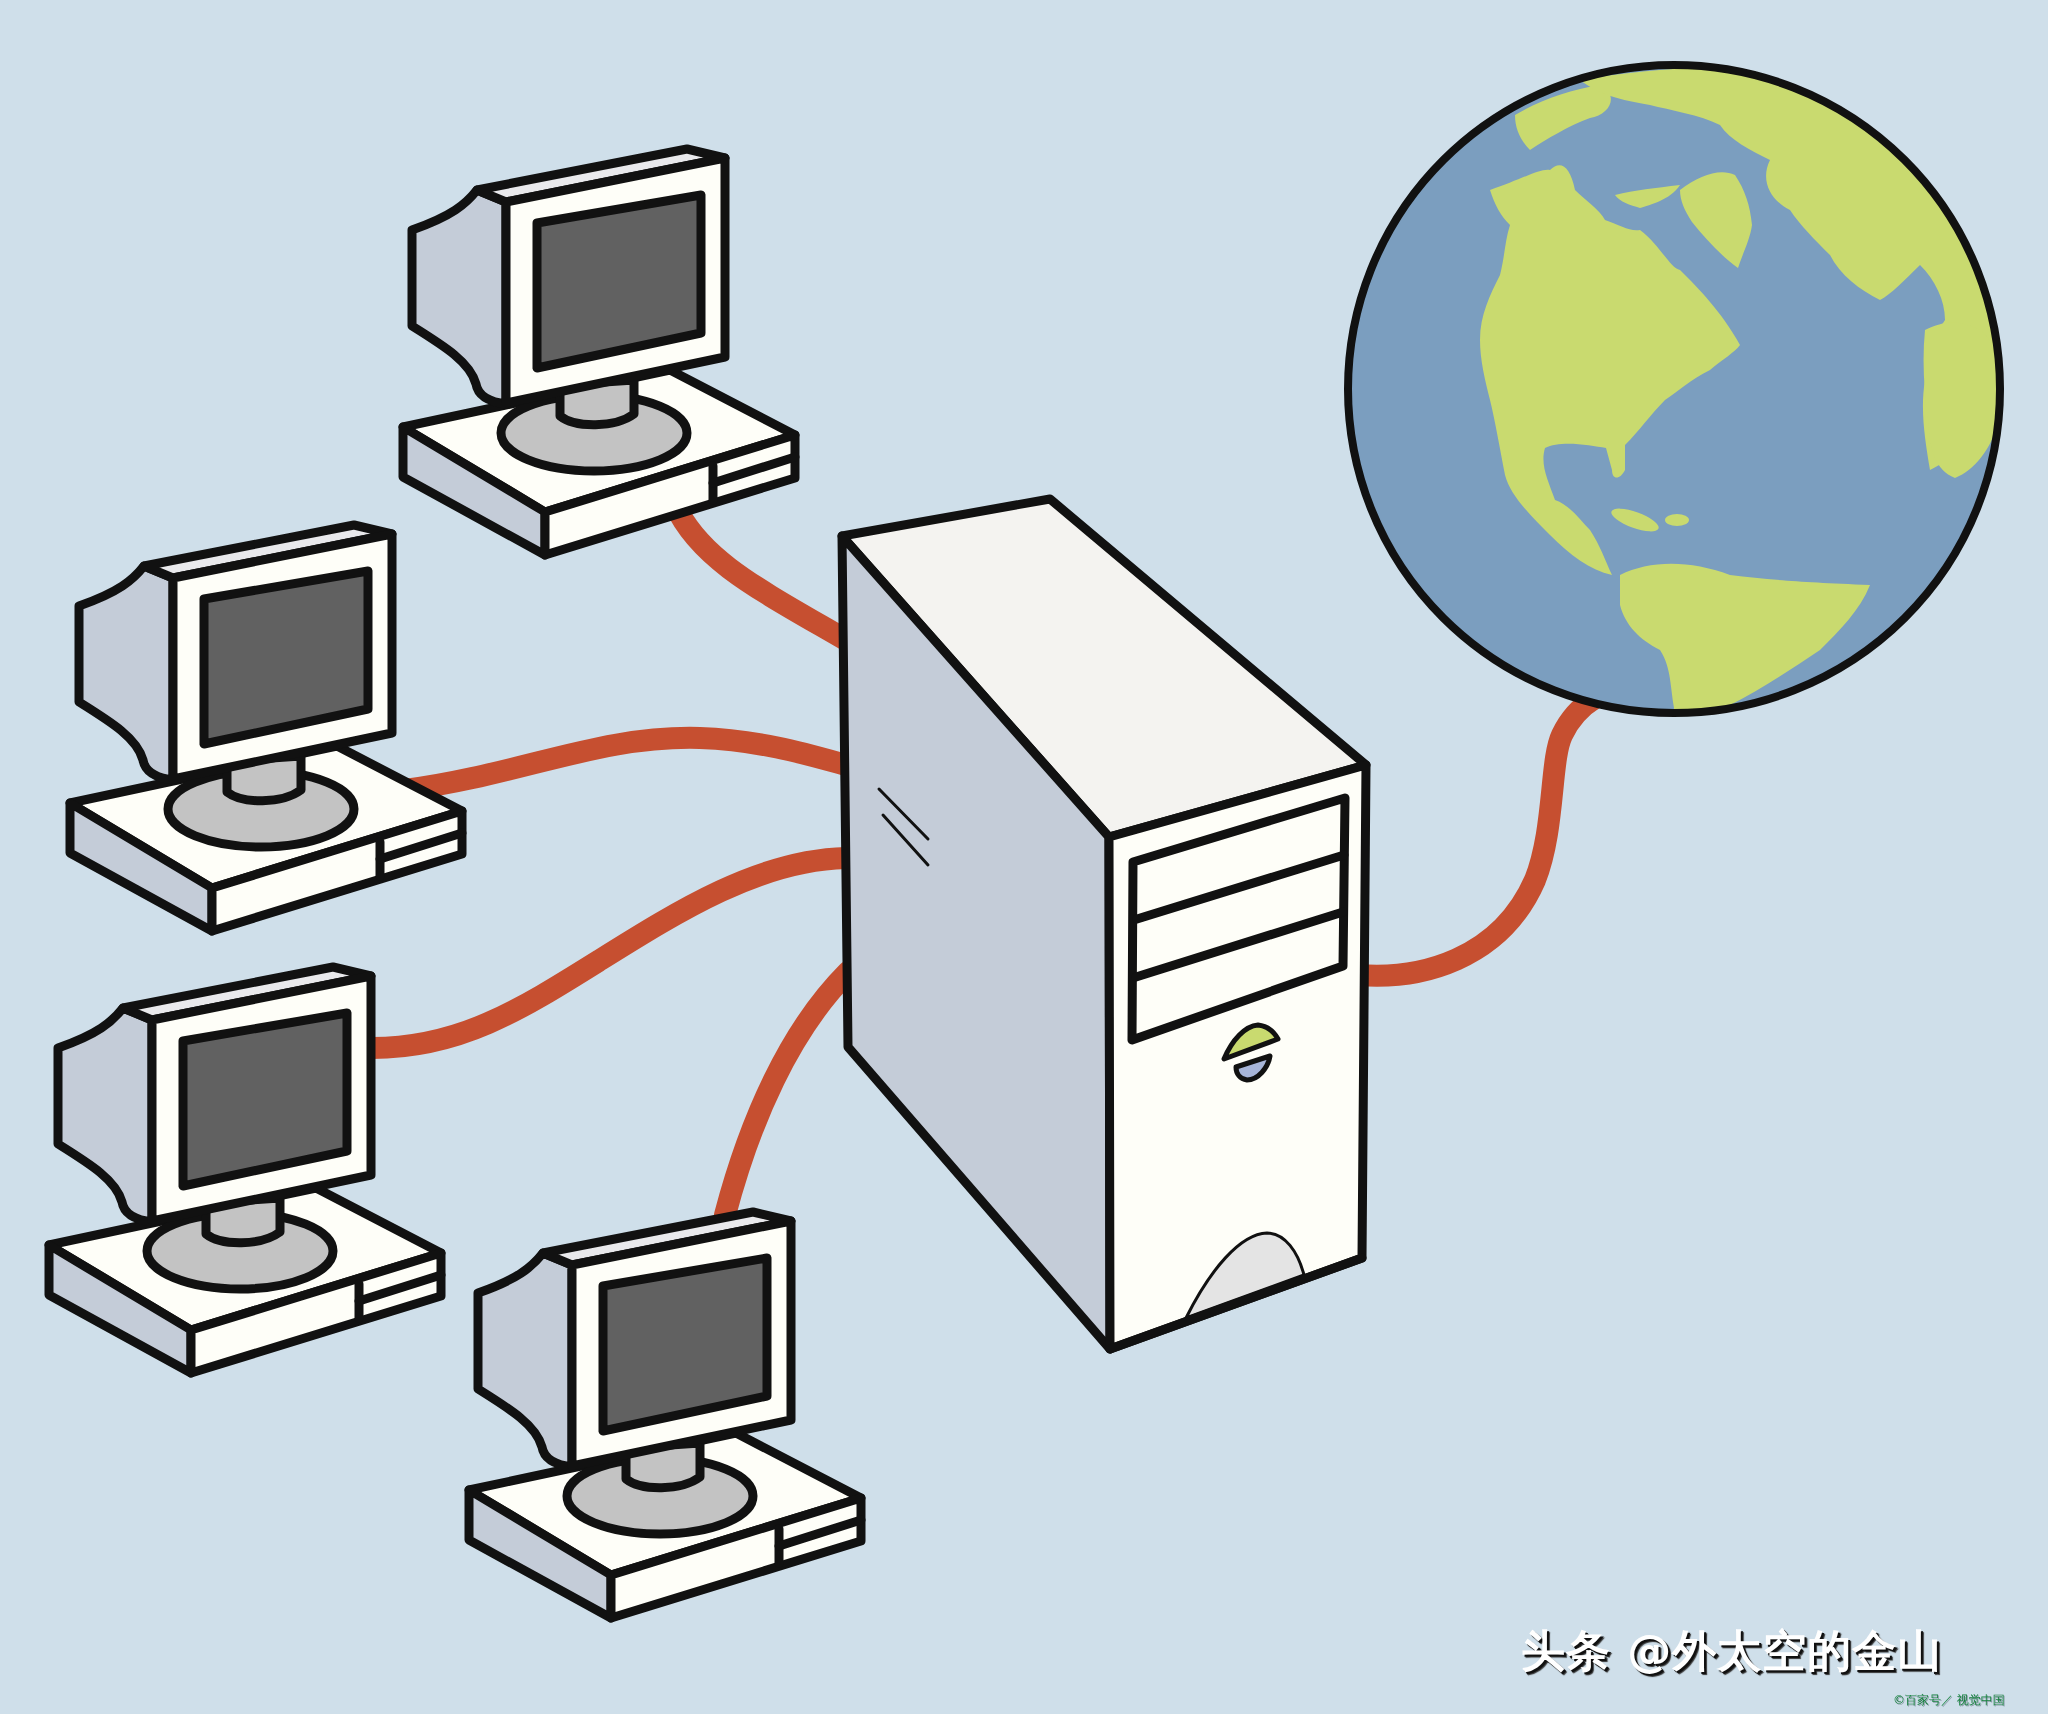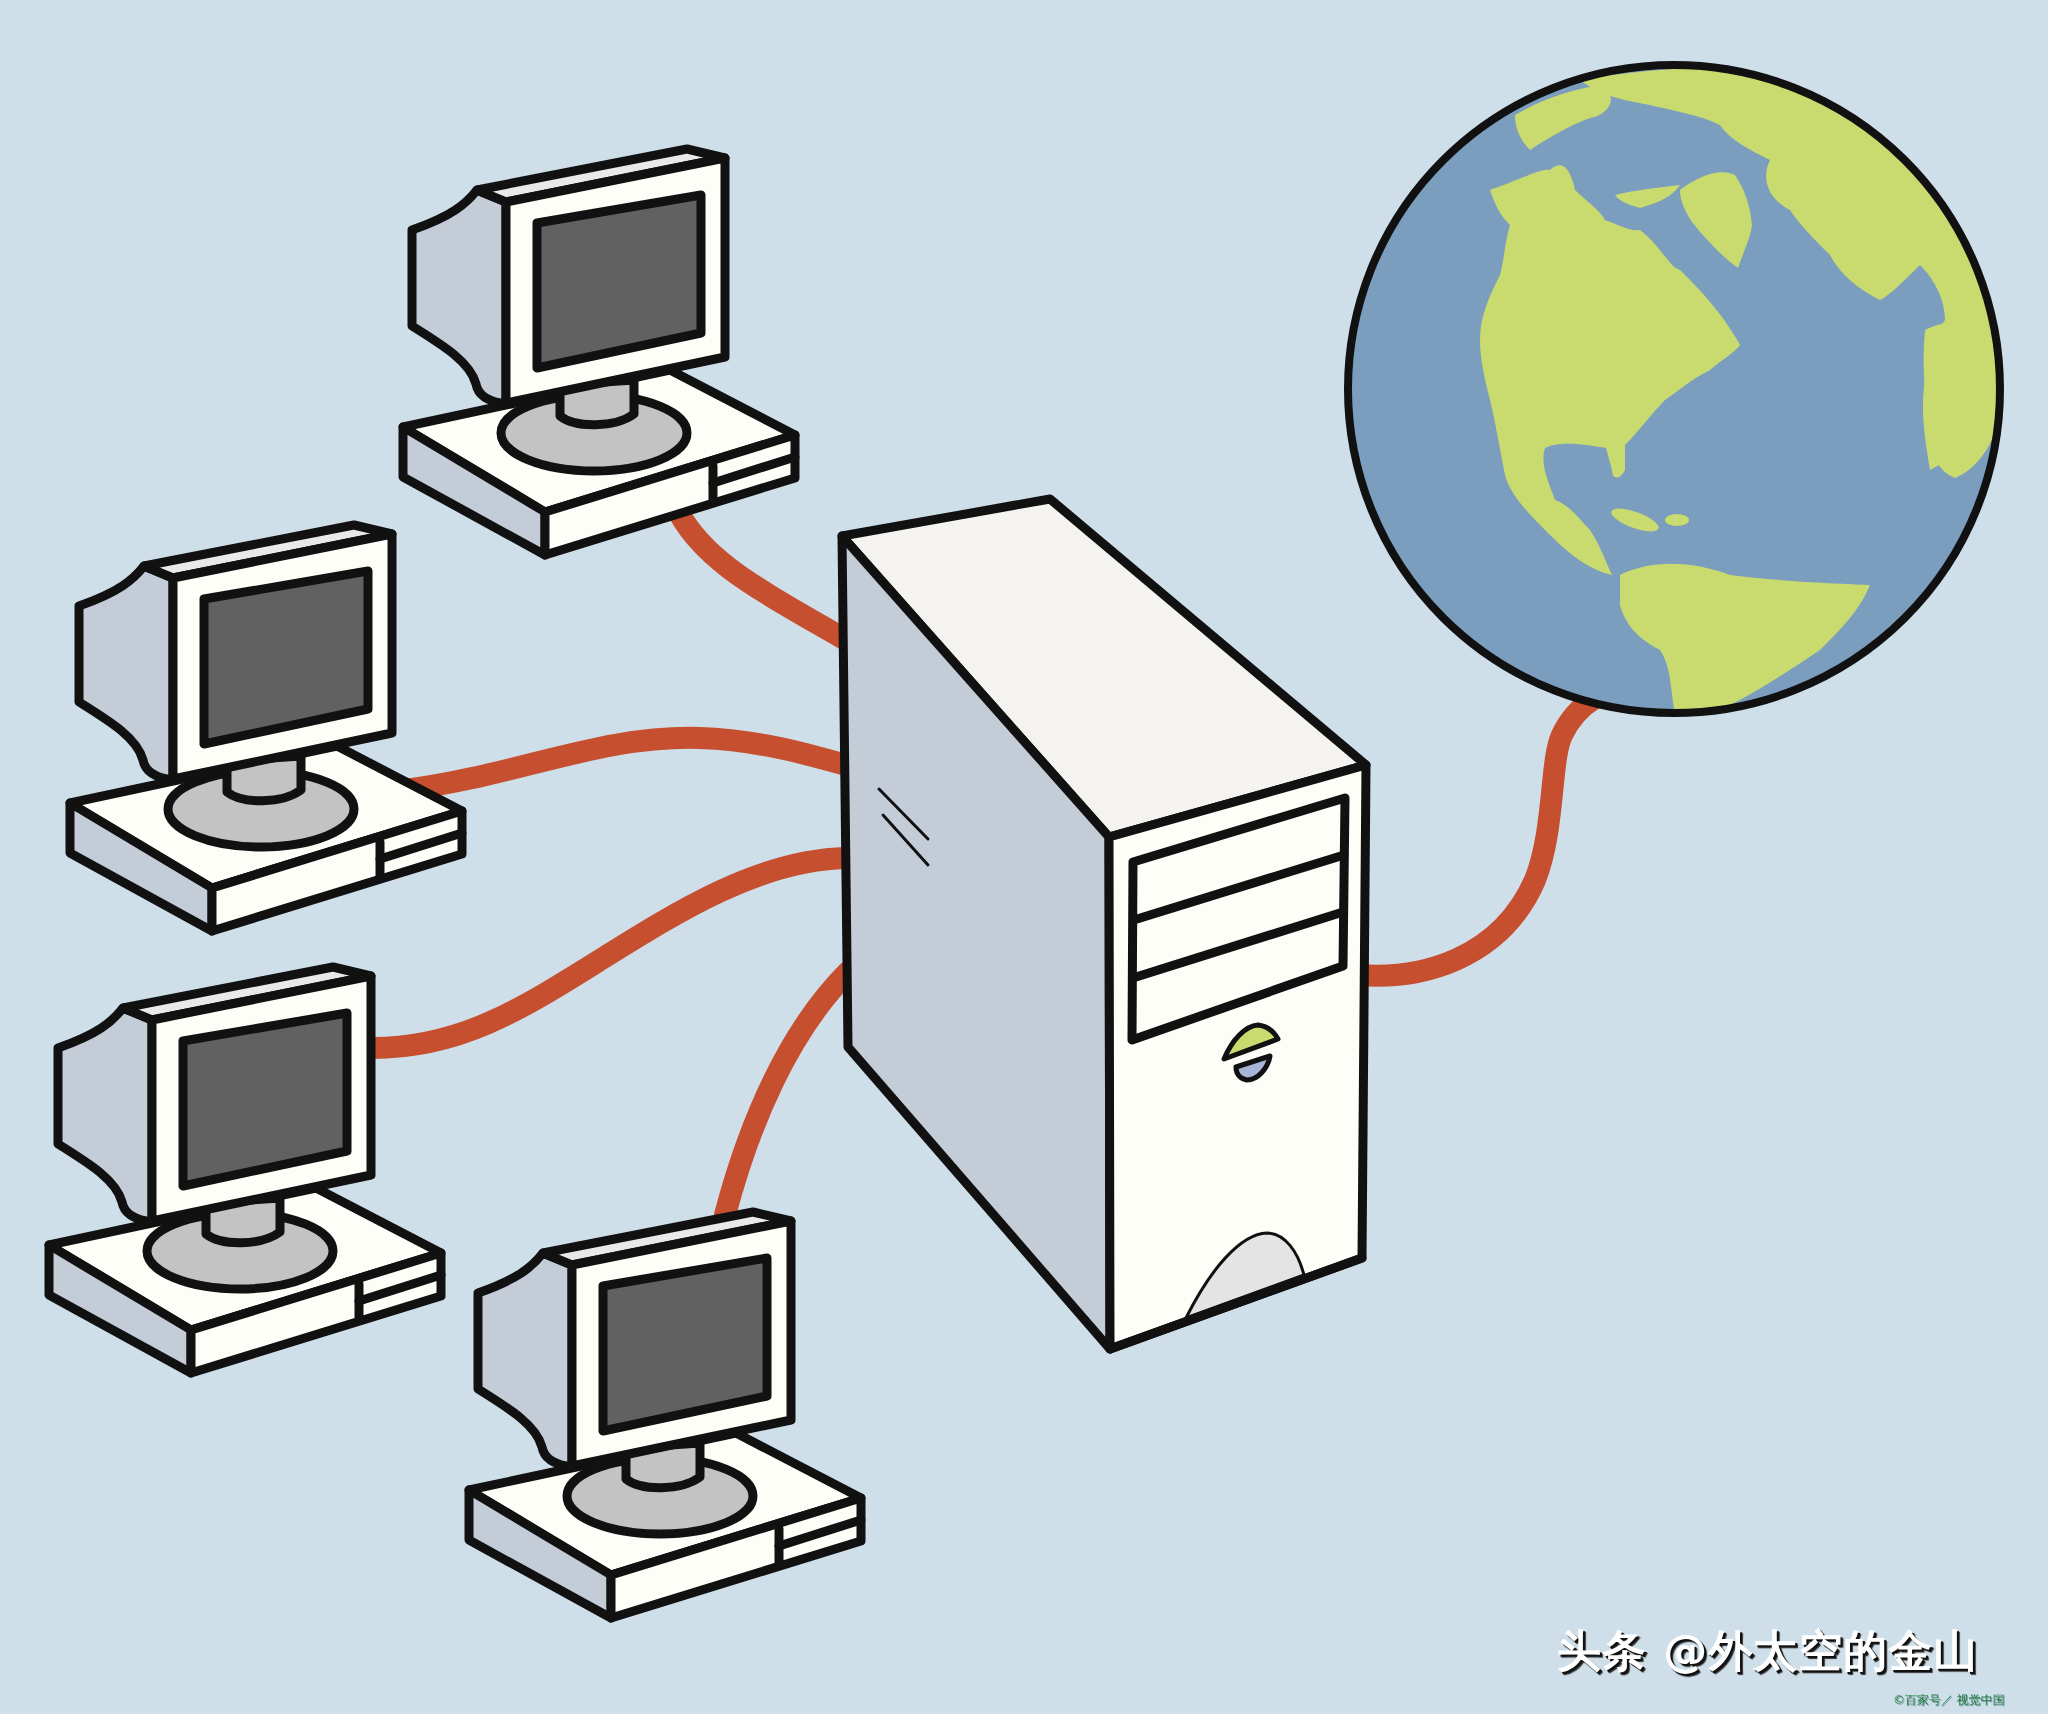--- a/index.html
+++ b/index.html
@@ -3,21 +3,21 @@
 <meta charset="utf-8">
 <style>
   html, body { margin: 0; padding: 0; }
   body { width: 2048px; height: 1714px; overflow: hidden; background: #cfdfea; position: relative; font-family: "DejaVu Sans", sans-serif; }
   #scene { position: absolute; left: 0; top: 0; width: 2048px; height: 1714px; }
   .ol { stroke: #111; stroke-width: 9; stroke-linejoin: round; stroke-linecap: round; }
   .ol-thin { stroke: #111; stroke-width: 3; stroke-linecap: round; fill: none; }
   .cable { fill: none; stroke: #c64f30; stroke-width: 22; stroke-linecap: round; stroke-linejoin: round; }
   .watermark {
     position: absolute; left: 1521px; top: 1622px; font-size: 44px; color: #ffffff; font-weight: bold;
-    text-shadow: 2px 2px 0 #111, 3px 3px 1px #333; letter-spacing: 1px; white-space: nowrap; margin-left: 36px;
+    text-shadow: 2px 2px 0 #111, 3px 3px 1px #333; letter-spacing: 1px; white-space: nowrap;
   }
   .credit {
     position: absolute; left: 1893px; top: 1692px; font-size: 12px; color: #15803d; white-space: nowrap;
     text-shadow: 1px 1px 0 #8a9aa8;
   }
 </style>
 </head>
 <body>
 
 <svg id="scene" viewBox="0 0 2048 1714" xmlns="http://www.w3.org/2000/svg">

